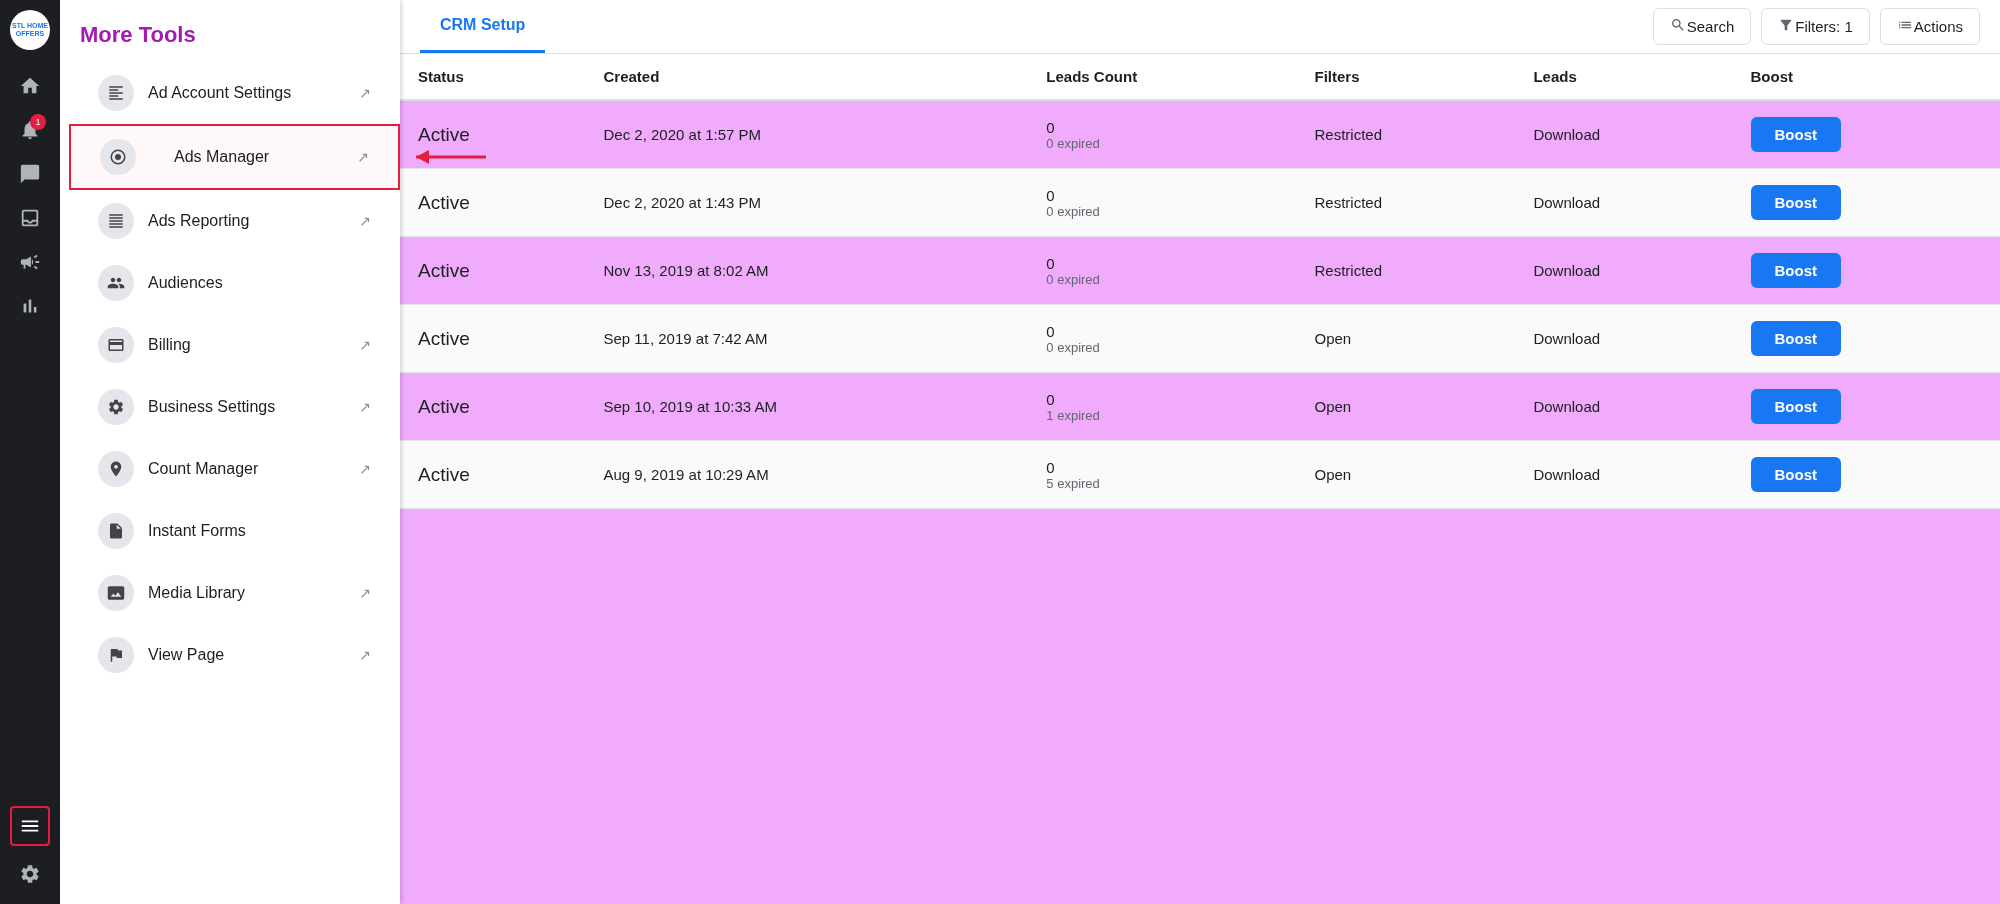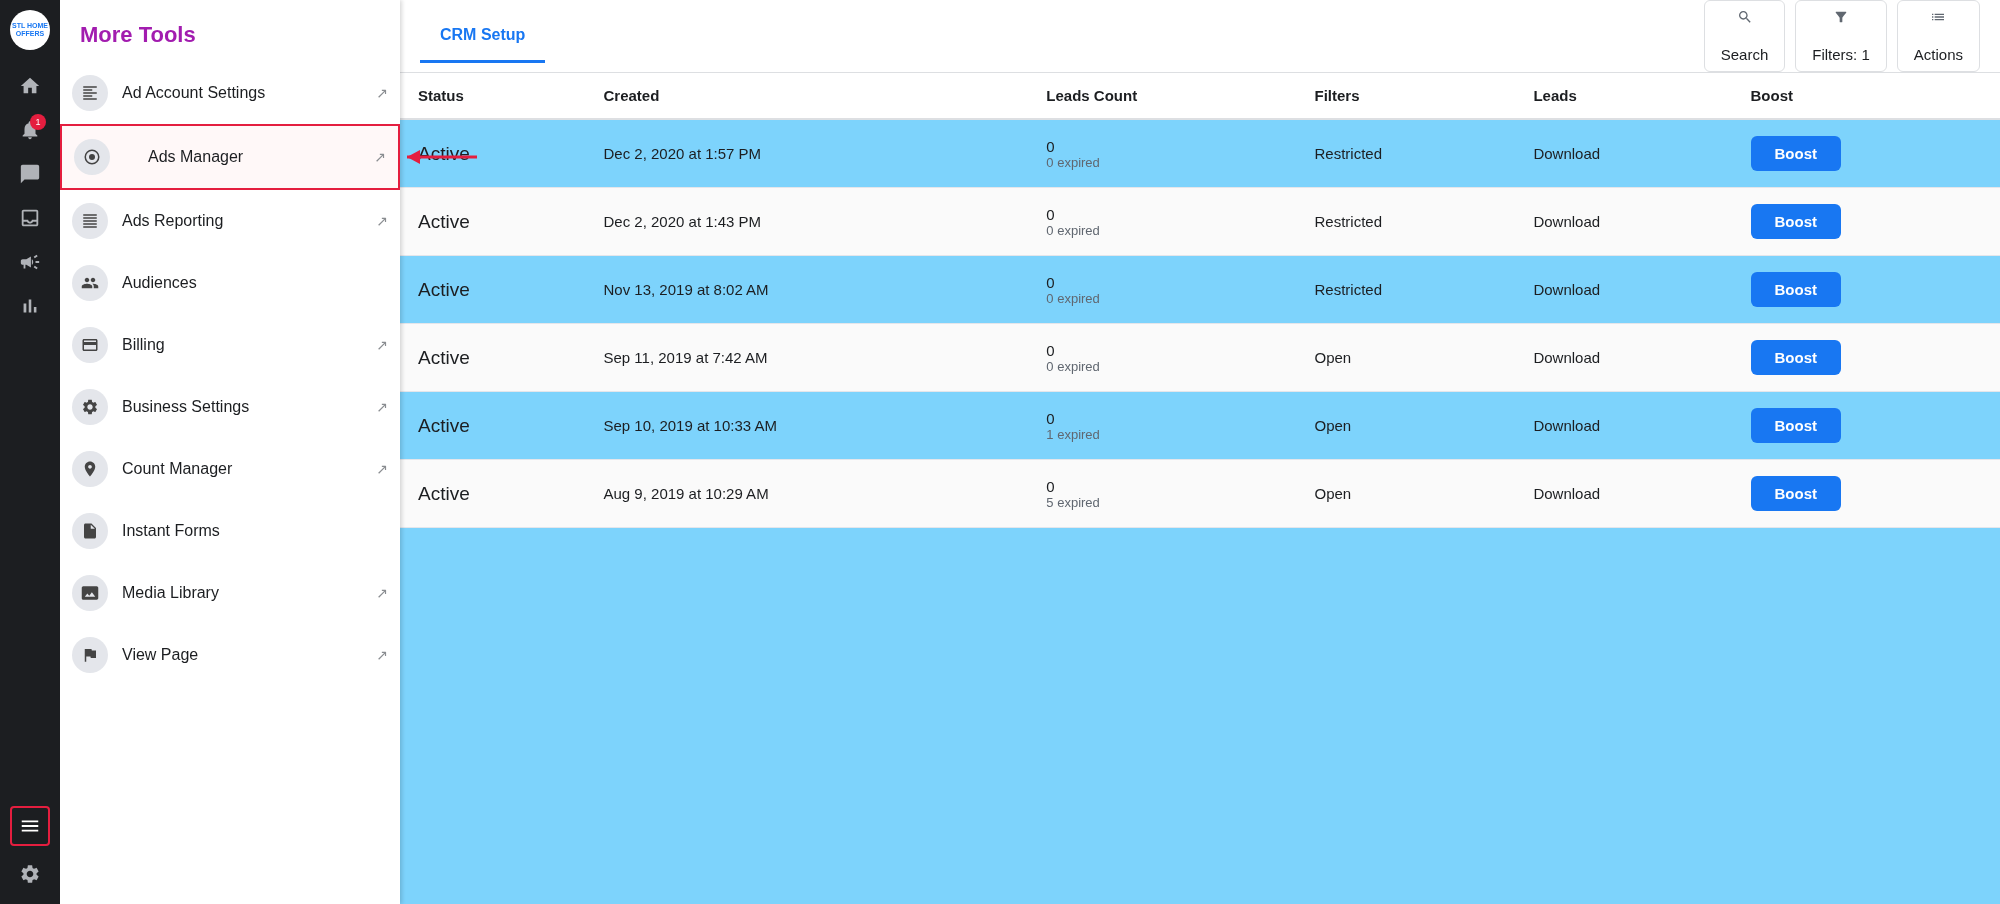--- a/index.html
+++ b/index.html
@@ -89,23 +89,24 @@
     }
     .sidebar-title {
       font-size: 22px;
       font-weight: 700;
       color: #a21caf;
       padding: 22px 20px 14px 20px;
     }
     .sidebar-item {
       display: flex;
       align-items: center;
-      padding: 13px 12px;
+      padding: 13px 29px;
       cursor: pointer;
       position: relative;
+      margin-left: 9px;
     }
     .sidebar-item.active {
       background: #e7f0fd;
       border: 2px solid #e41e3f;
       gap: 24px;
     }
     .sidebar-item-icon {
       width: 36px;
       height: 36px;
       border-radius: 50%;
@@ -173,36 +174,35 @@
     }
     .tab-item.active {
       color: #1877f2;
       border-bottom: 3px solid #1877f2;
       font-weight: 600;
     }
     .toolbar-spacer { flex: 1; }
     .toolbar-btn {
       display: flex;
       align-items: center;
-      gap: 18px;
+      gap: 1px;
       padding: 8px 16px;
       border: 1px solid #dddfe2;
       border-radius: 6px;
       background: #fff;
       font-size: 15px;
       color: #1c1e21;
       cursor: pointer;
       margin-left: 10px;
-      flex-direction: column;
     }
 
     
     .table-container {
       flex: 1;
-      background: #7dd3fc;
+      background: #f0abfc;
       overflow-y: auto;
       margin: 0;
     }
     table {
       width: 100%;
       border-collapse: collapse;
     }
     thead tr {
       border-bottom: 2px solid #dddfe2;
     }

